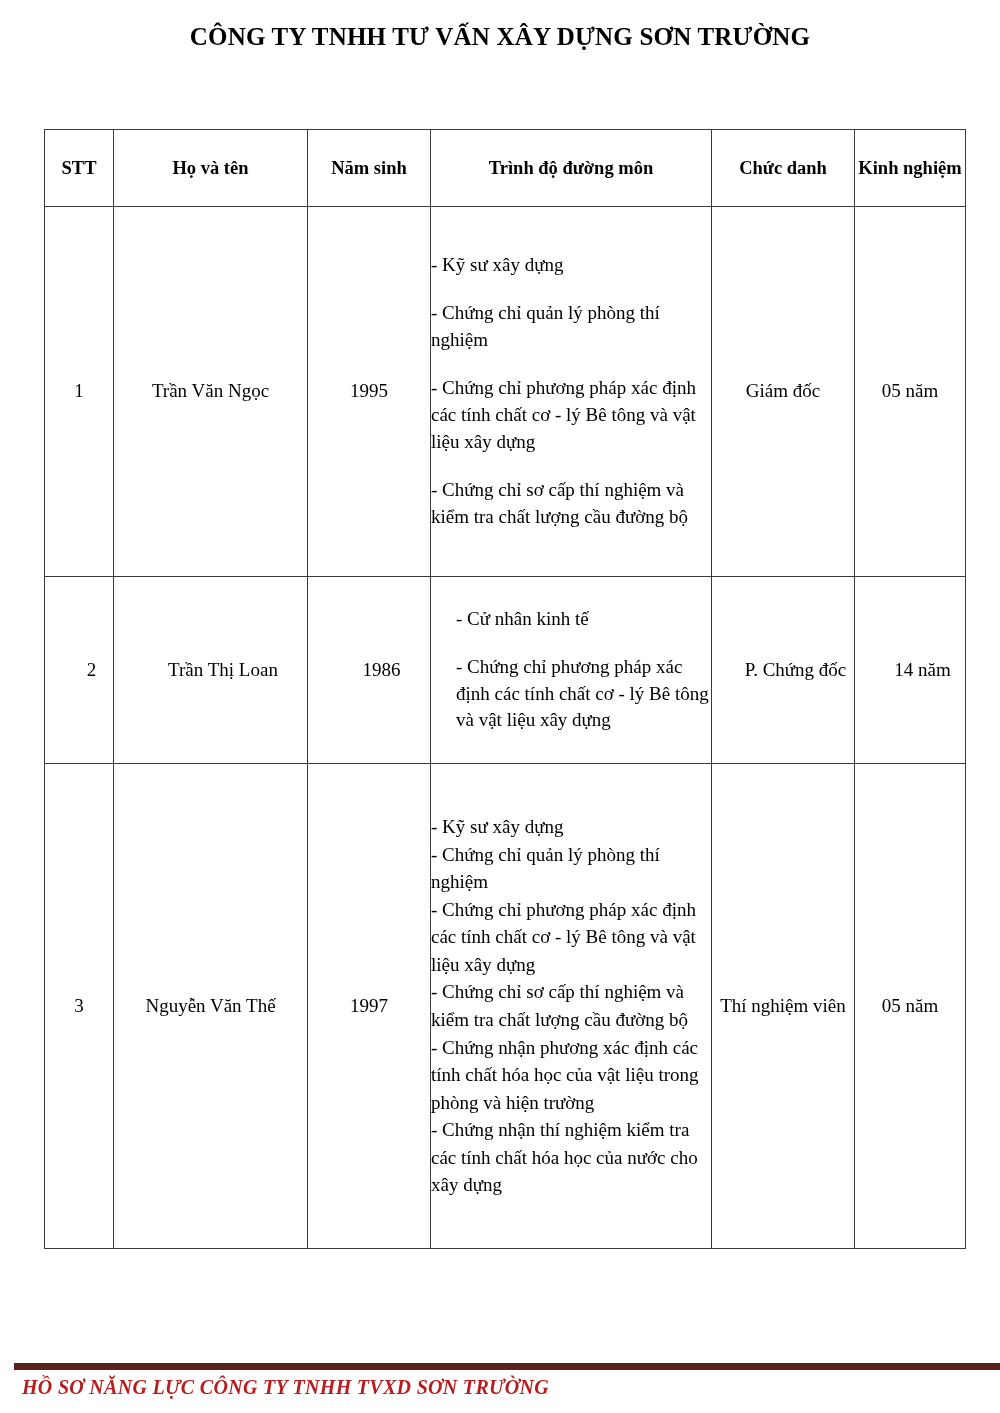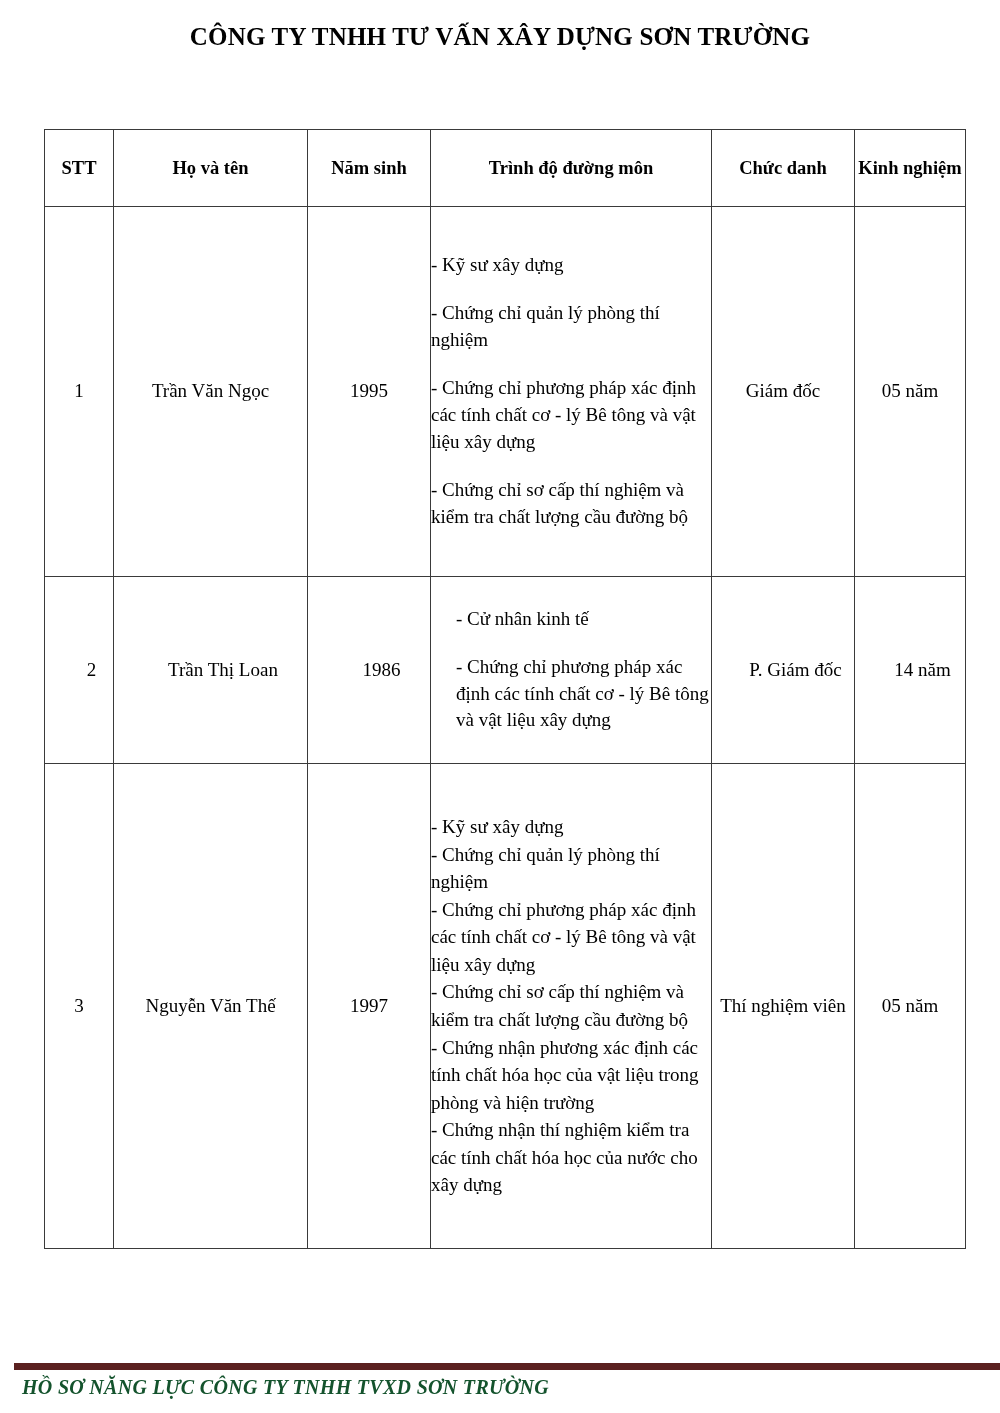--- a/index.html
+++ b/index.html
@@ -116,21 +116,21 @@
     margin-left: 14px;
     width: 986px;
     height: 7px;
     background: #5b2120;
   }
   .footer-text {
     margin: 6px 18px 0 22px;
     font-size: 20px;
     font-weight: bold;
     font-style: italic;
-    color: #14532d;
+    color: #b91c1c;
     letter-spacing: 0.3px;
     white-space: nowrap;
   }
 </style>
 </head>
 <body>
 
 <div class="titles">
   <h1 class="doc-title">CÔNG TY TNHH TƯ VẤN XÂY DỰNG SƠN TRƯỜNG</h1>
 </div>
@@ -174,21 +174,21 @@
       <tr class="row-2">
         <td class="cell-center">2</td>
         <td class="cell-center">Trần Thị Loan</td>
         <td class="cell-center">1986</td>
         <td class="cell-qual">
           <ul class="qual-list spaced">
               <li>- Cử nhân kinh tế</li>
               <li>- Chứng chỉ phương pháp xác định các tính chất cơ - lý Bê tông và vật liệu xây dựng</li>
             </ul>
         </td>
-        <td class="cell-center">P. Giám đốc</td>
+        <td class="cell-center">P. Chứng đốc</td>
         <td class="cell-center">14 năm</td>
       </tr>
       <tr class="row-3">
         <td class="cell-center">3</td>
         <td class="cell-center">Nguyễn Văn Thế</td>
         <td class="cell-center">1997</td>
         <td class="cell-qual">
           <ul class="qual-list tight">
               <li>- Kỹ sư xây dựng</li>
               <li>- Chứng chỉ quản lý phòng thí nghiệm</li>

